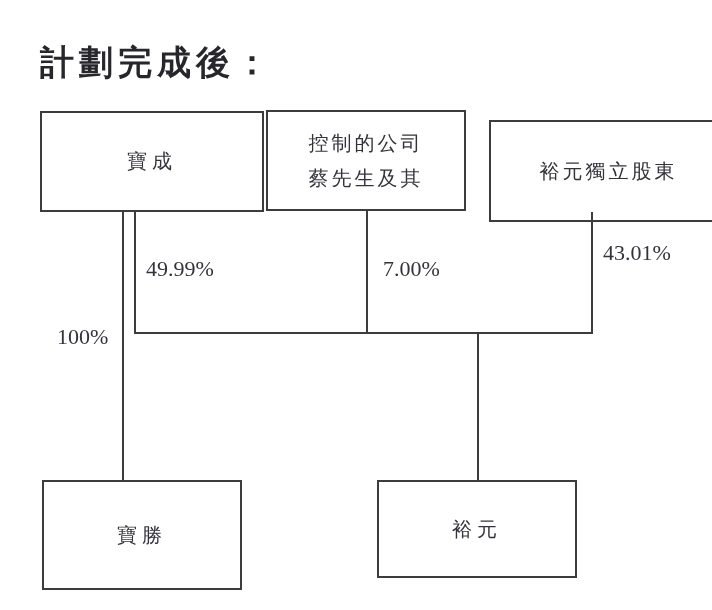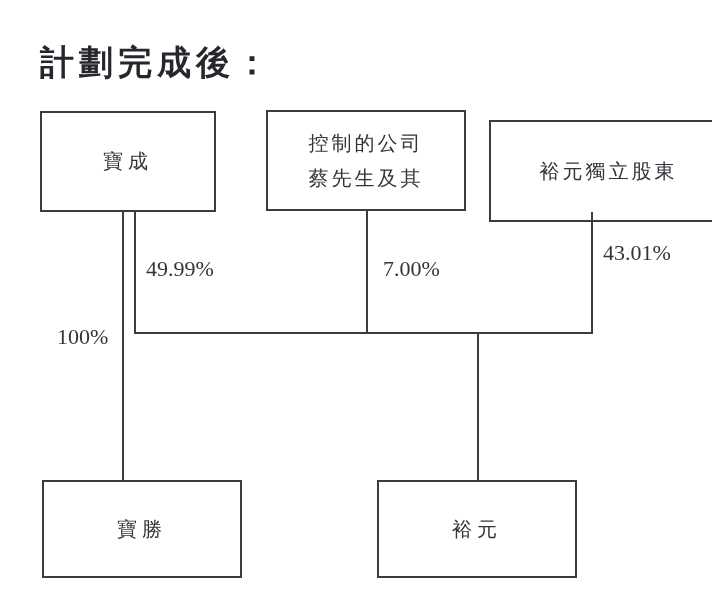--- a/index.html
+++ b/index.html
@@ -43,24 +43,24 @@
     text-align: center;
   }
   .node-label {
     font-size: 20px;
     letter-spacing: 5px;
     color: var(--text);
     line-height: 1.75;
     white-space: nowrap;
   }
   .node-label.tight { letter-spacing: 3px; }
-  #box-pou-chen            { left: 40px;  top: 111px; width: 176px; height: 101px; align-items: center; }
+  #box-pou-chen            { left: 40px;  top: 111px; width: 224px; height: 101px; align-items: center; }
   #box-tsai                { left: 266px; top: 110px; width: 200px; height: 101px; }
   #box-yy-independent      { left: 489px; top: 120px; width: 239px; height: 102px; }
-  #box-pou-sheng           { left: 42px;  top: 480px; width: 200px; height: 98px; }
+  #box-pou-sheng           { left: 42px;  top: 480px; width: 200px; height: 110px; }
   #box-yue-yuen            { left: 377px; top: 480px; width: 200px; height: 98px; }
   .line {
     position: absolute;
     background: var(--line);
   }
   #line-pouchen-pousheng   { left: 122px; top: 212px; width: 2px; height: 268px; }
   #line-pouchen-junction   { left: 134px; top: 212px; width: 2px; height: 122px; }
   #line-tsai-junction      { left: 366px; top: 211px; width: 2px; height: 123px; }
   #line-indep-junction     { left: 591px; top: 212px; width: 2px; height: 122px; }
   #junction-bar            { left: 134px; top: 332px; width: 459px; height: 2px; }

